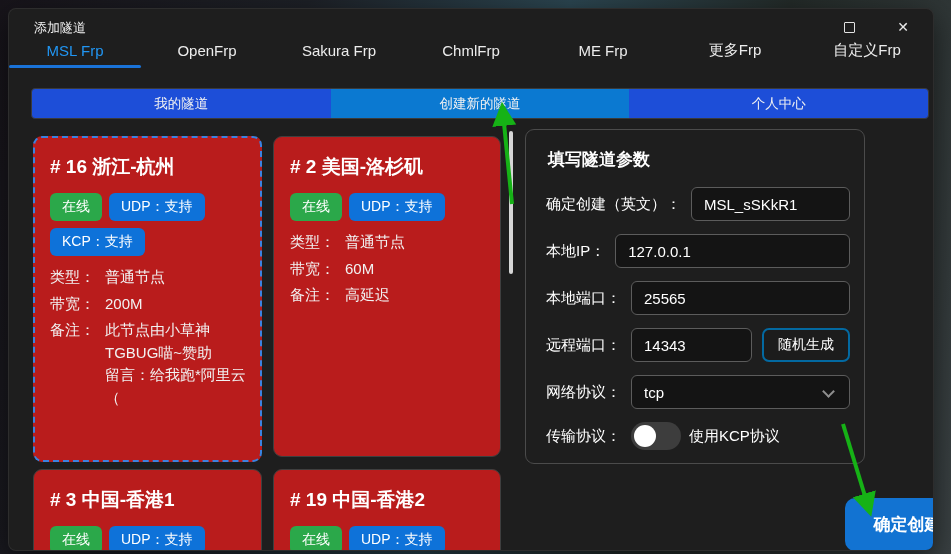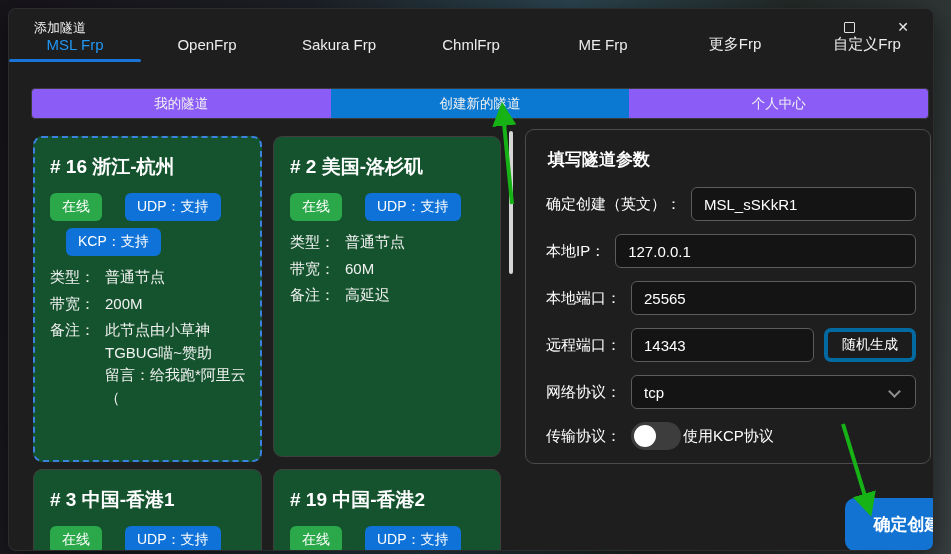--- a/index.html
+++ b/index.html
@@ -17,65 +17,65 @@
   }
   
   .titlebar{ position:absolute; left:0; top:0; width:100%; height:34px; }
   .win-title{ position:absolute; left:25px; top:10px; font-size:13px; color:#f0f0f0; }
   .win-controls{ position:absolute; right:10px; top:6px; display:flex; gap:14px; }
   .win-btn{ width:40px; height:24px; display:flex; align-items:center; justify-content:center;
     background:transparent; border:none; cursor:pointer; color:#e8e8e8; }
   .max-glyph{ width:11px; height:11px; border:1.5px solid #e2e2e2; display:inline-block; border-radius:1px; }
   .close-glyph{ font-size:14px; line-height:1; color:#e8e8e8; }
   
-  .frp-tabs{ position:absolute; left:0; top:17px; width:100%; height:36px; display:flex; }
+  .frp-tabs{ position:absolute; left:0; top:23px; width:100%; height:36px; display:flex; }
   .frp-tab{ flex:1; display:flex; align-items:center; justify-content:center;
     font-size:15px; color:#ececec; position:relative; cursor:pointer; }
   .frp-tab.active{ color:#2196f3; }
   .frp-tab.active::after{ content:""; position:absolute; left:0; right:0; bottom:0; height:3px;
     background:#1a73d8; border-radius:2px; }
   
   .nav-tabs{ position:absolute; left:22px; top:79px; width:898px; height:31px;
-    border:1px solid #3a3a3a; border-radius:4px; background:#8b5cf6; display:flex; overflow:hidden; }
+    border:1px solid #3a3a3a; border-radius:4px; background:#1d4ed8; display:flex; overflow:hidden; }
   .nav-tab{ flex:1; display:flex; align-items:center; justify-content:center;
     font-size:13.5px; color:#f2f2f2; cursor:pointer; }
   .nav-tab.active{ background:#0b79d1; }
   
-  .node-card{ position:absolute; background:#14532d; border:1px solid #3f3f3f; border-radius:9px;
+  .node-card{ position:absolute; background:#b91c1c; border:1px solid #3f3f3f; border-radius:9px;
     padding:13px 14px; overflow:hidden; cursor:pointer; }
   .node-card.selected{ border:2px dashed #3b82e0; padding:12px 13px; }
   .node-title{ font-size:19px; font-weight:bold; color:#fff; margin:4px 0 13px 2px; }
   .badges{ display:flex; flex-wrap:wrap; gap:7px; margin:0 0 10px 2px; max-width:176px; }
   .badge{ display:inline-block; padding:5px 12px; border-radius:6px; font-size:14px; color:#fff; white-space:nowrap; }
   .badge.green{ background:#2ba84a; }
-  .badge.blue{ background:#0e72d9;margin-left:16px; }
+  .badge.blue{ background:#0e72d9; }
   .node-fields{ margin-left:2px; }
   .nfield{ display:flex; gap:10px; font-size:15px; line-height:1.5; margin-bottom:4px; color:#f2f2f2; }
   .nfield .fl{ white-space:nowrap; }
   .nfield .fv{ flex:1; white-space:pre-line; }
   
   .scroll-thumb{ position:absolute; left:500px; top:122px; width:4px; height:143px;
     background:#d6d6d6; border-radius:2px; }
   
-  .panel{ position:absolute; left:516px; top:120px; width:406px; height:335px;
+  .panel{ position:absolute; left:516px; top:120px; width:340px; height:335px;
     background:#1e1e1e; border:1px solid #4b4b4b; border-radius:9px; padding:16px 14px 14px 20px; }
   .panel-title{ font-size:17px; font-weight:bold; margin:2px 0 16px 2px; color:#fff; }
   .frow{ display:flex; align-items:center; margin-bottom:13px; }
   .flabel{ font-size:15px; color:#fff; white-space:nowrap; margin-right:10px; }
   .finput{ flex:1; height:34px; background:#141414; border:1px solid #5c5c5c; border-radius:6px;
     color:#fff; font-size:15px; padding:8px 12px; font-family:inherit; outline:none; min-width:0; }
-  .gen-btn{ height:34px; margin-left:10px; padding:0 14px; background:#1c1c1c; border:4px solid #0369a1;
+  .gen-btn{ height:34px; margin-left:10px; padding:0 14px; background:#1c1c1c; border:2px solid #0369a1;
     border-radius:7px; color:#fff; font-size:14px; cursor:pointer; font-family:inherit; white-space:nowrap; }
   .fselect{ flex:1; height:34px; background:#141414; border:1px solid #5c5c5c; border-radius:6px;
     display:flex; align-items:center; padding:0 12px; font-size:15px; cursor:pointer; position:relative;text-align:right; }
   .chevron{ position:absolute; right:16px; top:11px; width:9px; height:9px;
     border-right:2px solid #8f8f8f; border-bottom:2px solid #8f8f8f; transform:rotate(45deg); }
   .toggle{ width:50px; height:28px; border-radius:14px; background:#3d3d3d; position:relative; cursor:pointer; }
   .knob{ position:absolute; left:3px; top:3px; width:22px; height:22px; border-radius:50%; background:#fff; }
-  .toggle-label{ font-size:15px; margin-left:2px; color:#fff; }
+  .toggle-label{ font-size:15px; margin-left:8px; color:#fff; }
   
   .submit-btn{ position:absolute; left:836px; top:489px; width:125px; height:53px;
     background:#1273d2; border:none; border-radius:10px; color:#fff; font-size:17px; font-weight:bold;
     cursor:pointer; font-family:Liberation Sans, sans-serif; }
   
   .anno{ position:absolute; left:0; top:0; width:951px; height:554px; pointer-events:none; z-index:50; }
 </style>
 </head>
 <body>
 

